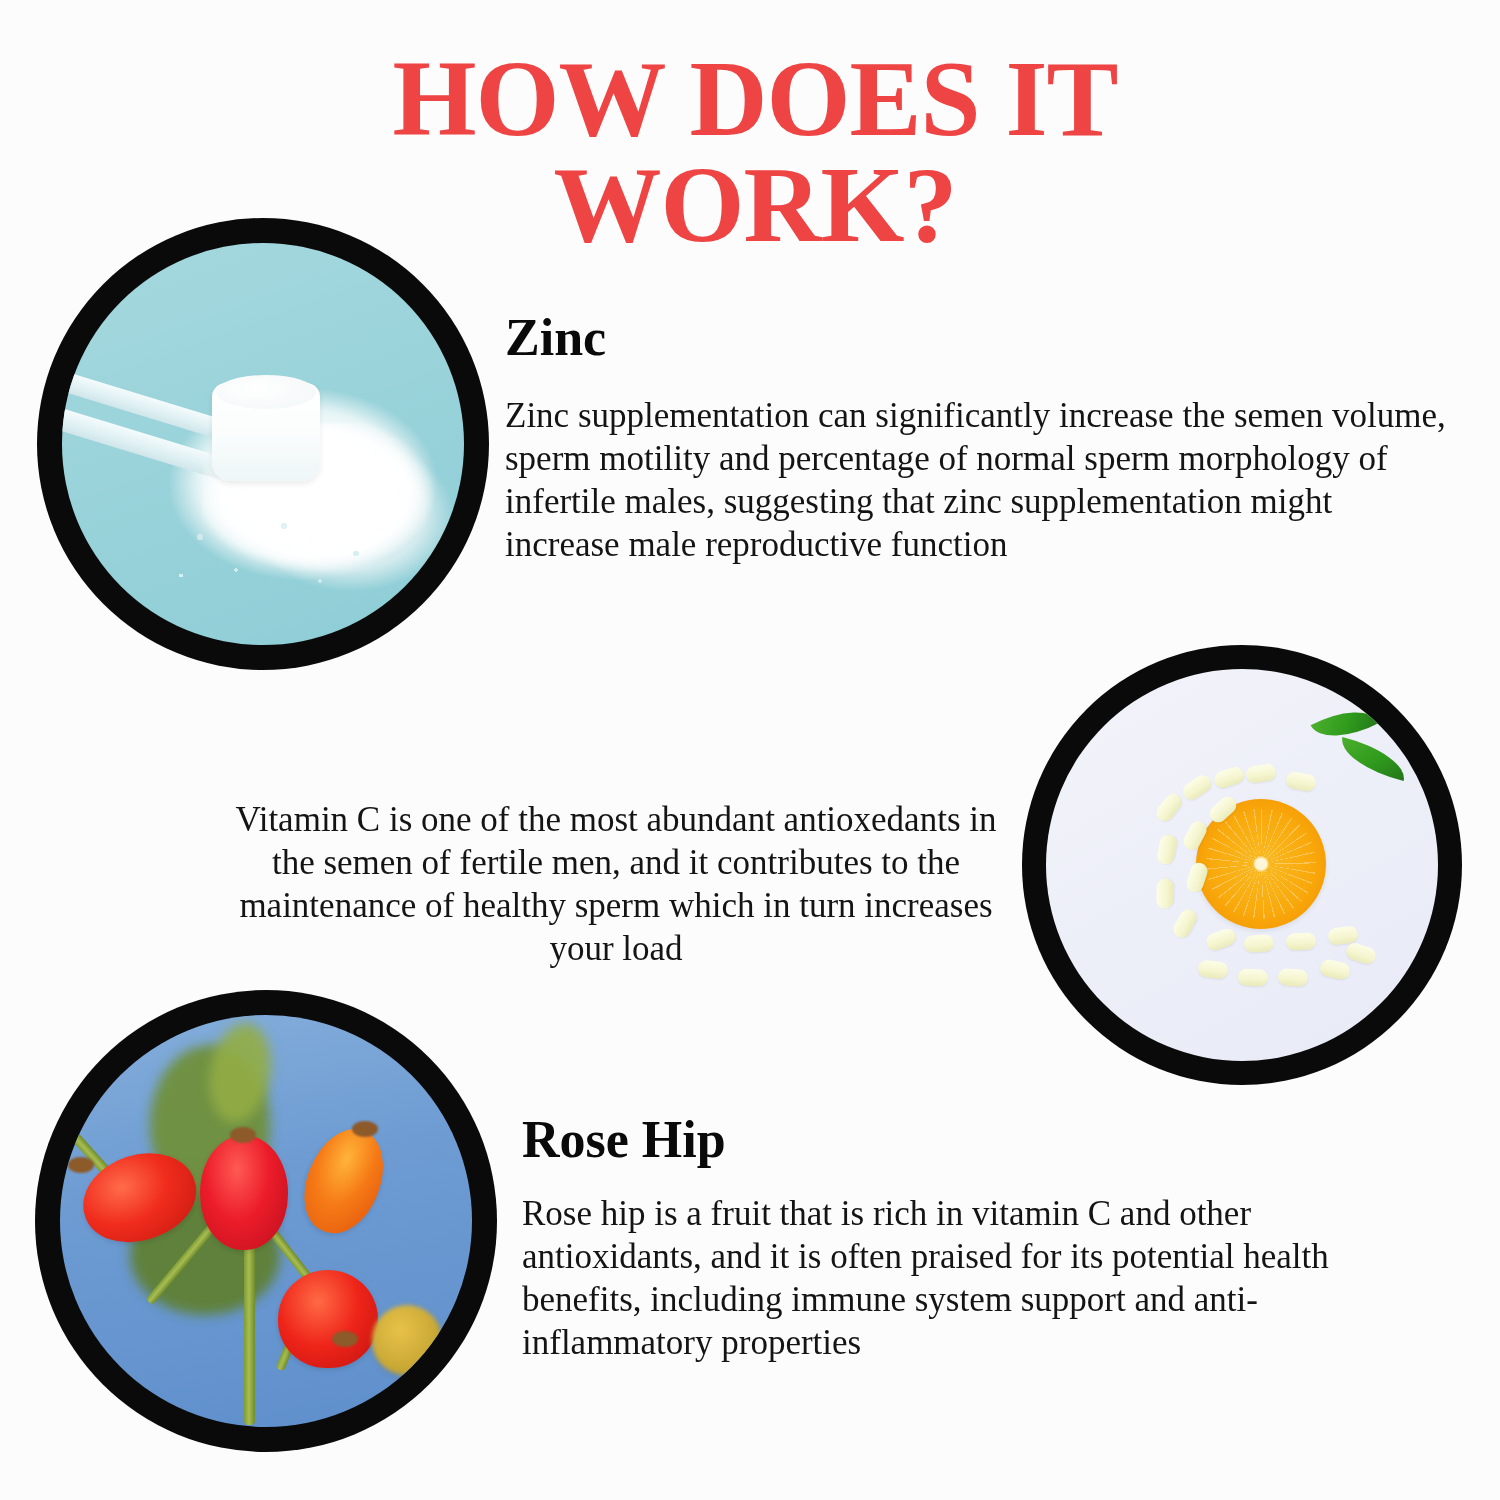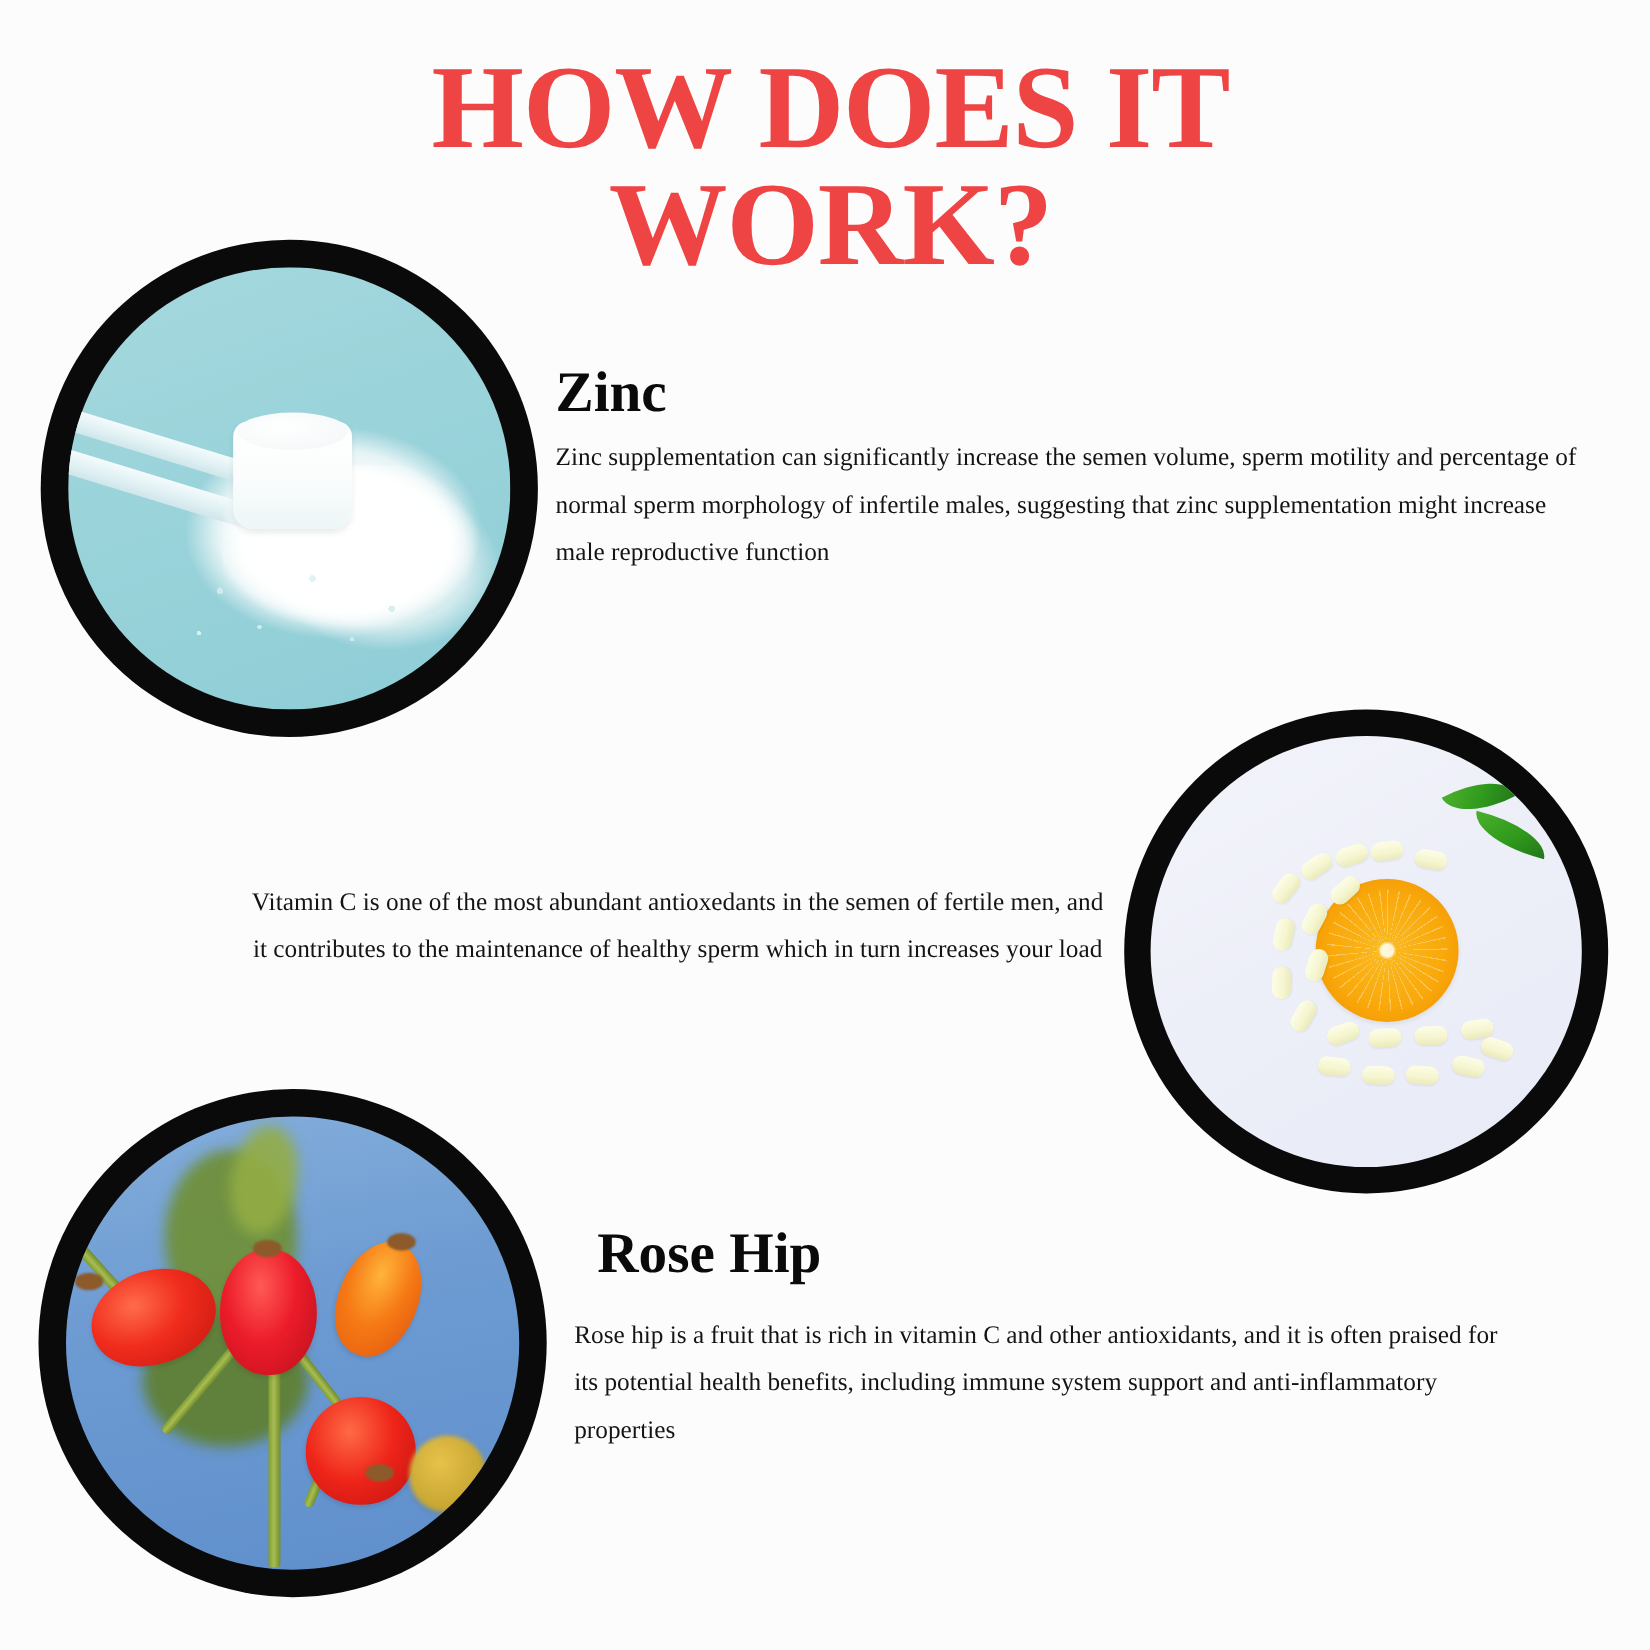--- a/index.html
+++ b/index.html
@@ -118,31 +118,31 @@
   .sec-head{
     position:absolute;
     font-weight:700;
     font-size:52px;
     line-height:1;
     color:#0a0a0a;
     white-space:nowrap;
   }
   .sec-body{
     position:absolute;
-    font-size:23px;
+    font-size:35px;
     line-height:43px;
     color:#141414;
   }
-  #zinc-head{left:505px; top:332px;}
+  #zinc-head{left:505px; top:312px;}
   #zinc-body{left:505px; top:394px; width:950px; text-align:left;}
 
   #vitc-head{left:688px; top:716px;}
   #vitc-body{left:225px; top:798px; width:782px; text-align:center;}
 
-  #rose-head{left:543px; top:1114px;}
+  #rose-head{left:522px; top:1114px;}
   #rose-body{left:522px; top:1192px; width:850px; text-align:left;}
 </style>
 </head>
 <body>
 
 <div class="page">
 
   <div class="title">
     <span class="tl">HOW DOES IT</span>
     <span class="tl">WORK?</span>

